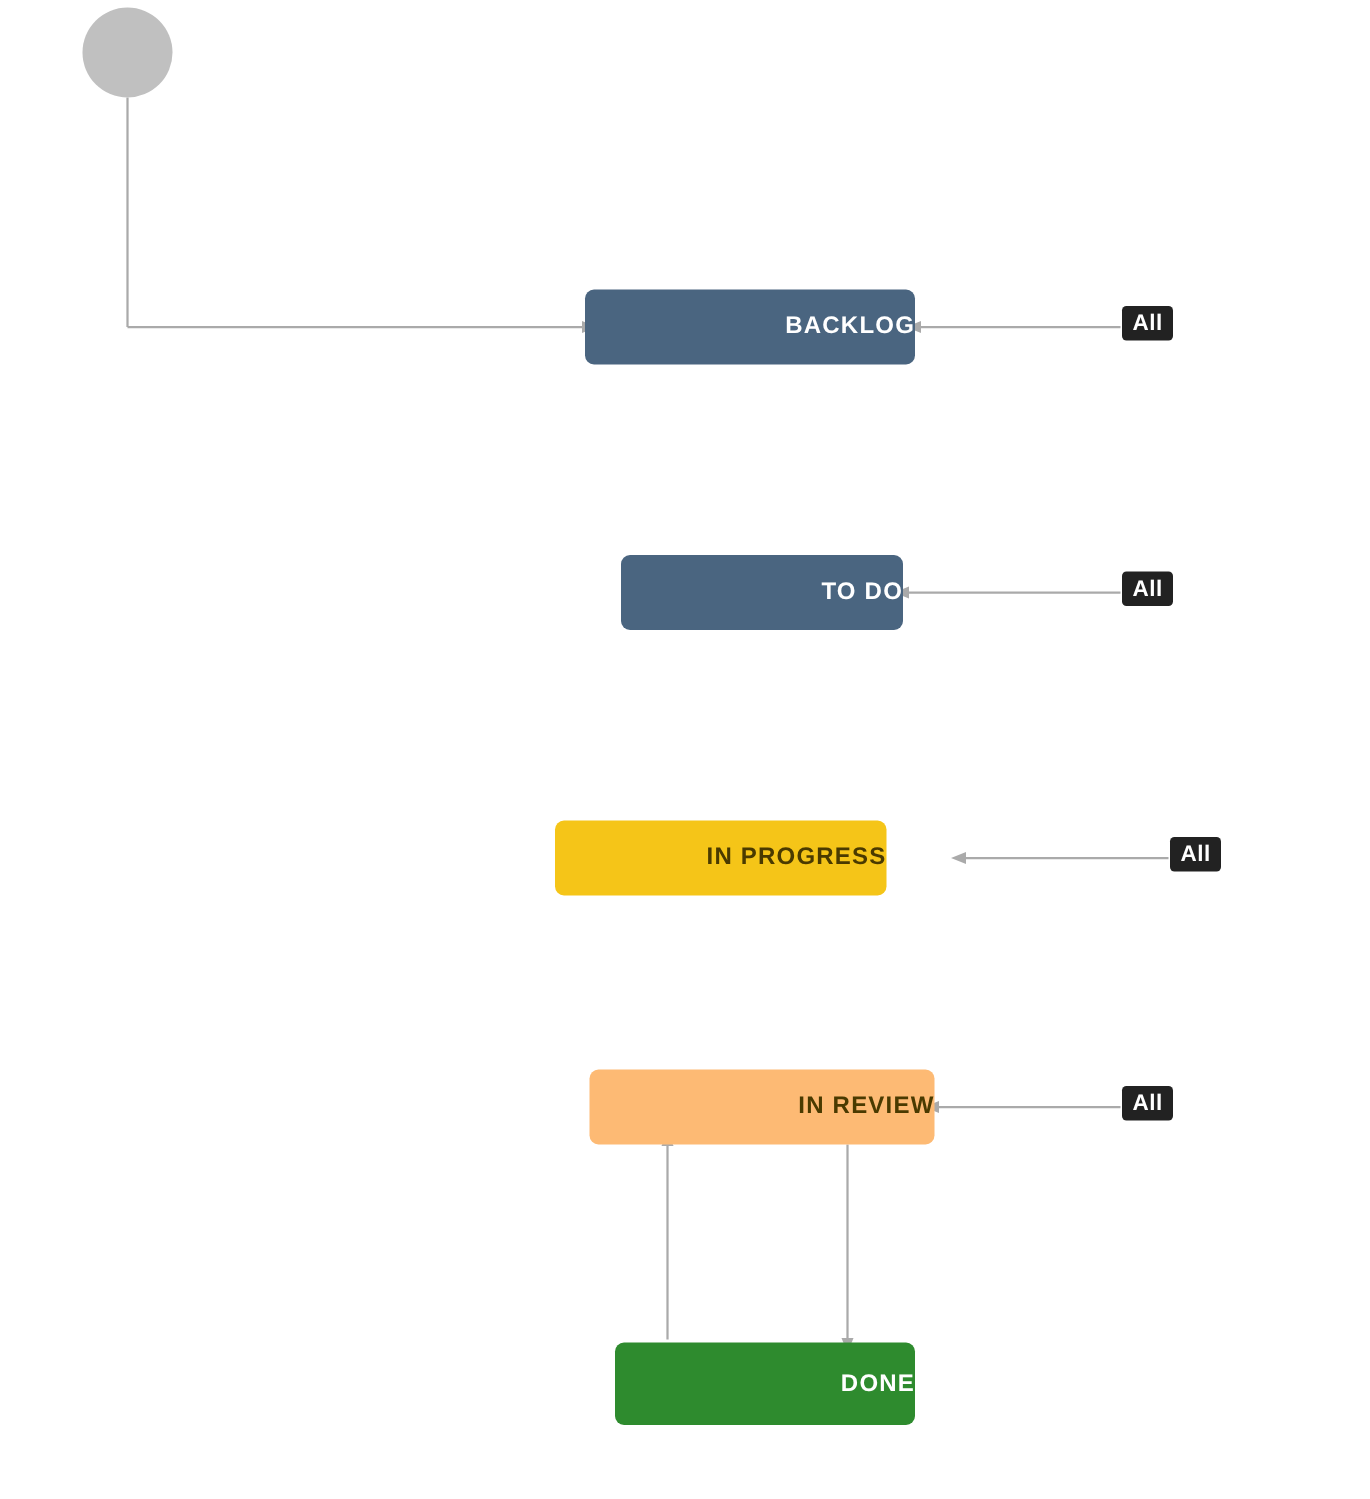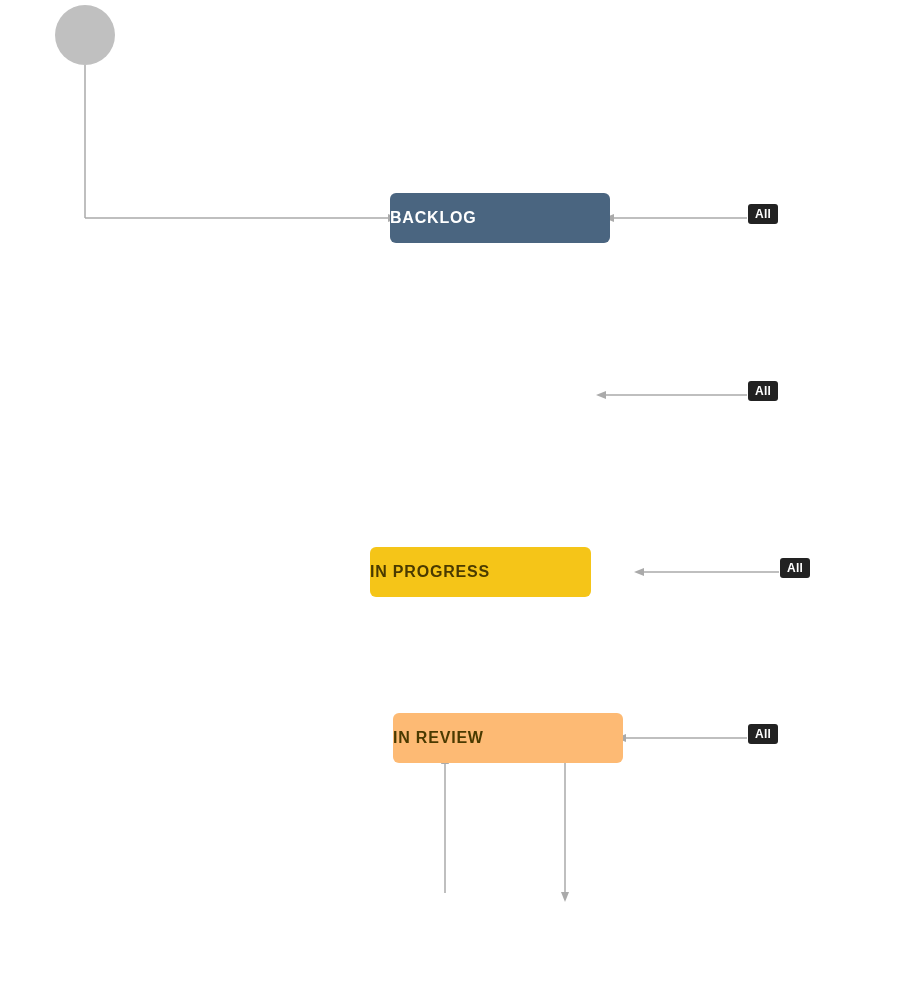--- a/index.html
+++ b/index.html
@@ -26,21 +26,21 @@
       width: 913px;
       height: 999px;
       pointer-events: none;
     }
 
     
     .node {
       position: absolute;
       display: flex;
       align-items: center;
-      justify-content: flex-start;
+      justify-content: flex-end;
       font-weight: bold;
       font-size: 16px;
       letter-spacing: 0.05em;
       border-radius: 6px;
     }
 
     .node-start {
       width: 60px;
       height: 60px;
       border-radius: 50%;
@@ -92,21 +92,21 @@
       color: #ffffff;
       left: 410px;
       top: 895px;
     }
 
     
     .badge {
       position: absolute;
       background: #222222;
       color: #ffffff;
-      font-size: 12px;
+      font-size: 15px;
       font-weight: bold;
       padding: 3px 7px;
       border-radius: 3px;
       letter-spacing: 0.02em;
     }
 
     .badge-backlog {
       left: 748px;
       top: 204px;
     }
@@ -157,29 +157,35 @@
     <line x1="445" y1="893" x2="445" y2="763" stroke="#aaaaaa" stroke-width="1.5"></line>
     <polygon points="441,764 445,754 449,764" fill="#aaaaaa"></polygon>
   </svg>
 
   <div class="node node-start"></div>
 
   <div class="node node-backlog">
     <span>BACKLOG</span>
   </div>
 
+  <div class="node node-todo">
+    <span>TO DO</span>
+  </div>
 
   <div class="node node-inprogress">
     <span>IN PROGRESS</span>
   </div>
 
   <div class="node node-inreview">
     <span>IN REVIEW</span>
   </div>
 
+  <div class="node node-done">
+    <span>DONE</span>
+  </div>
 
   <div class="badge badge-backlog">
     <span>All</span>
   </div>
 
   <div class="badge badge-todo">
     <span>All</span>
   </div>
 
   <div class="badge badge-inprogress">

